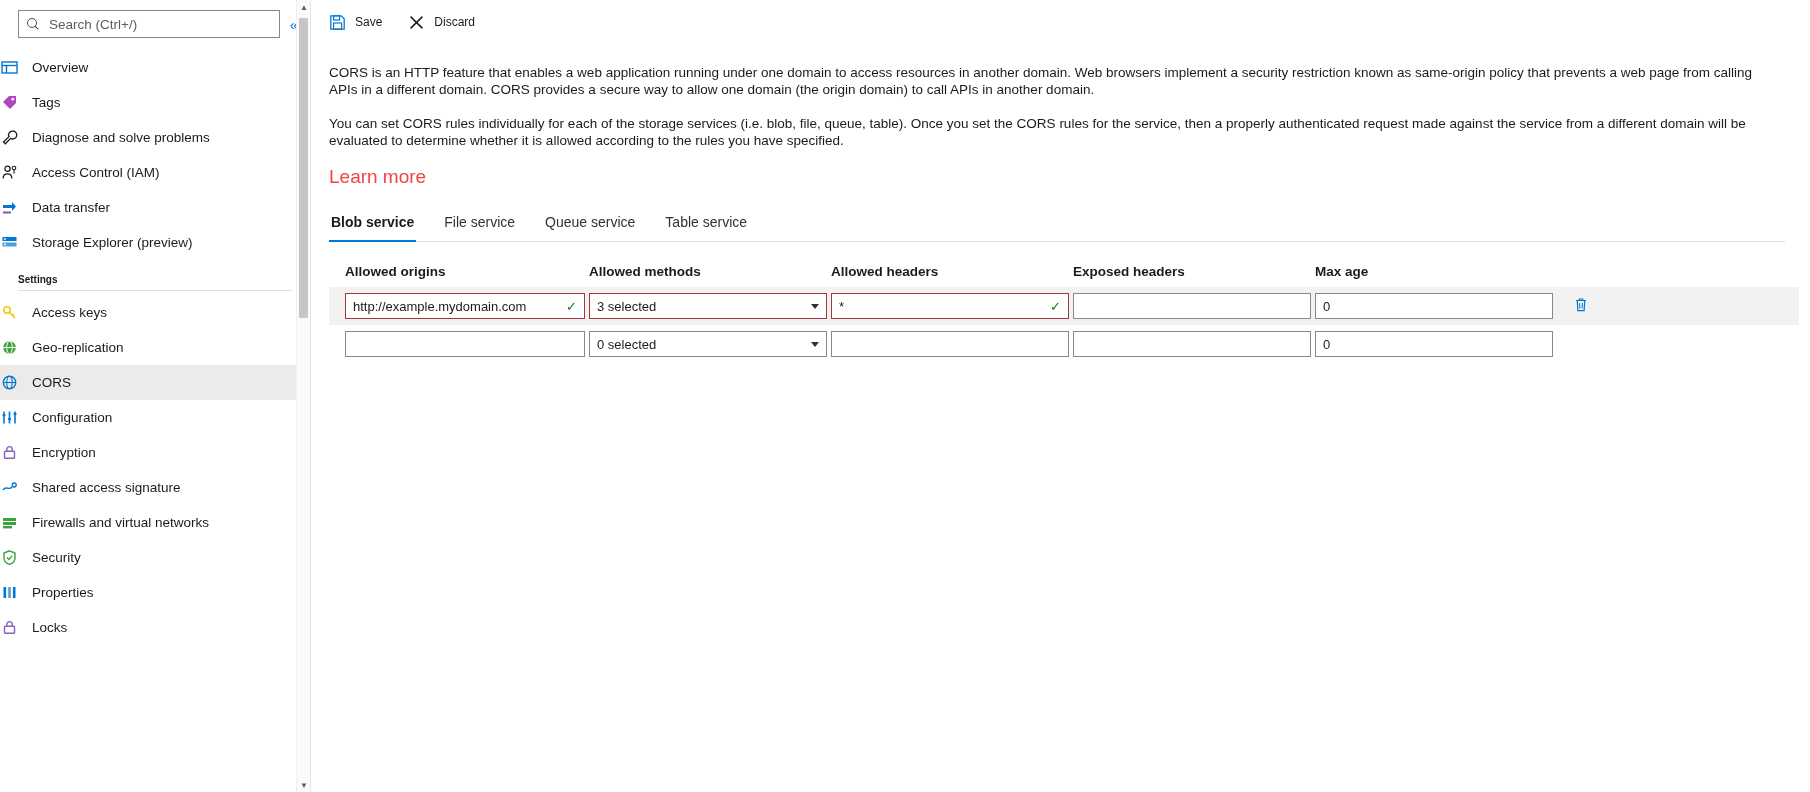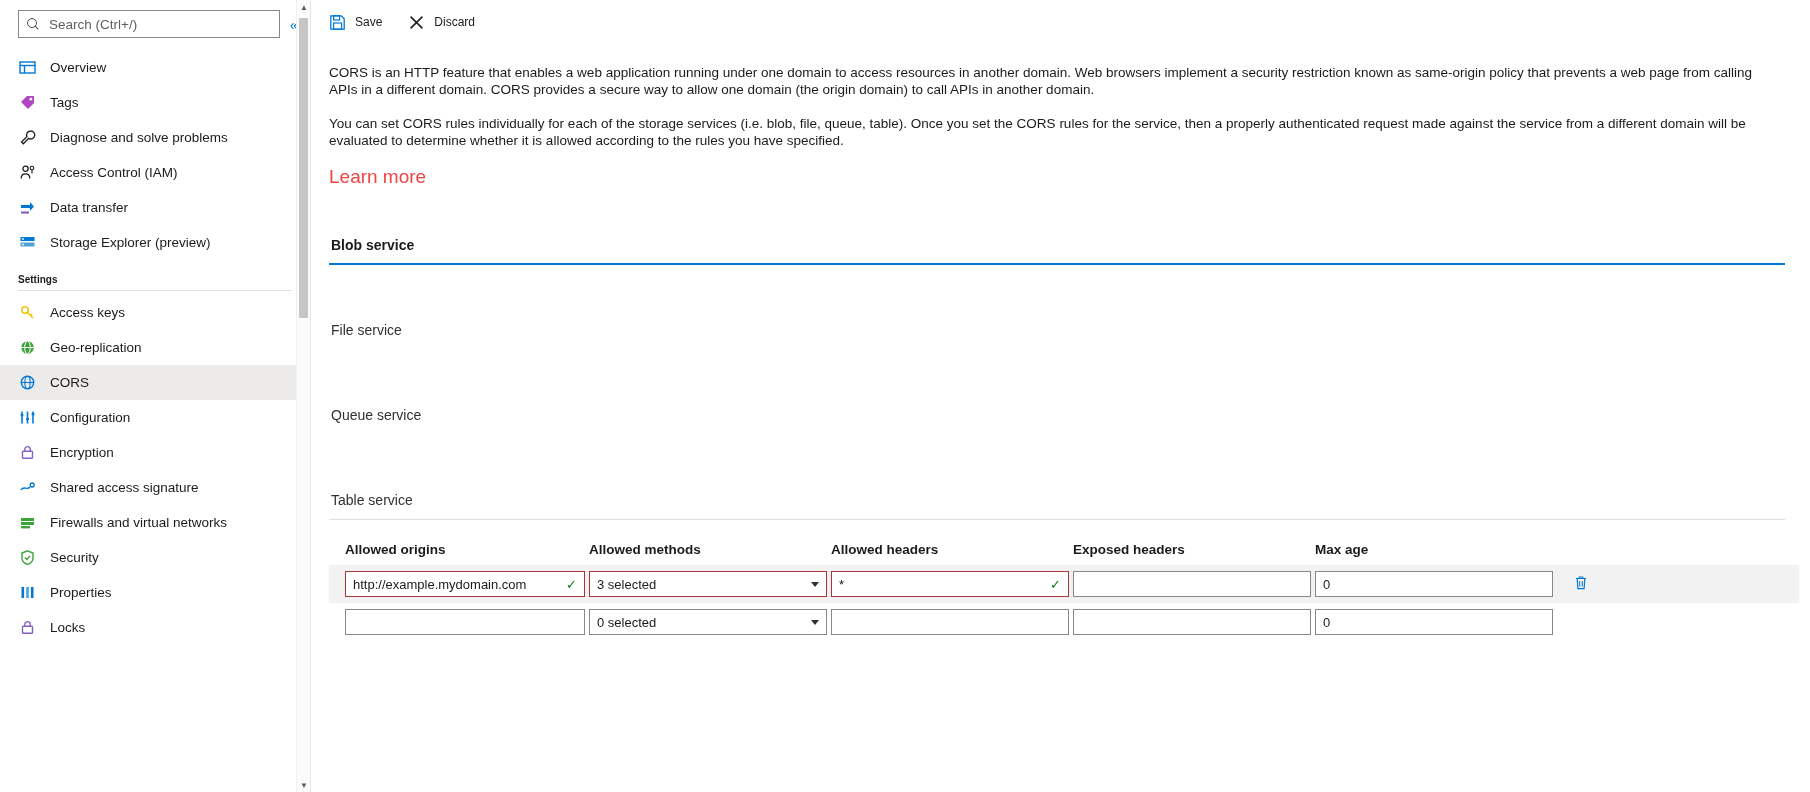--- a/index.html
+++ b/index.html
@@ -76,21 +76,20 @@
     cursor: pointer;
     line-height: 1;
     user-select: none;
   }
 
   .nav-list { margin-top: 4px; }
   .nav-item {
     display: flex;
     align-items: center;
     height: 35px;
-    padding-left: 18px;
     gap: 13px;
     cursor: pointer;
     font-size: 13.5px;
     color: #1b1b1b;
   }
   .nav-item.selected { background: #edebe9; }
   .nav-icon {
     width: 19px; height: 19px;
     flex: 0 0 19px;
     display: flex; align-items: center; justify-content: center;
@@ -170,25 +169,24 @@
   .para.first { margin-top: 20px; }
   .learn-more {
     color: #ef4444;
     font-size: 19px;
     text-decoration: none;
     cursor: pointer;
   }
 
   .tabs {
     display: flex;
-    gap: 52px;
-    margin-top: 43px;
+    gap: 26px;
+    margin-top: 20px;
     border-bottom: 1px solid #e1dfdd;
     width: 1456px;
-    flex-direction: column;
   }
   .tab {
     position: relative;
     padding: 6px 2px 11px 2px;
     font-size: 14px;
     color: #323130;
     cursor: pointer;
   }
   .tab.active {
     font-weight: bold;

